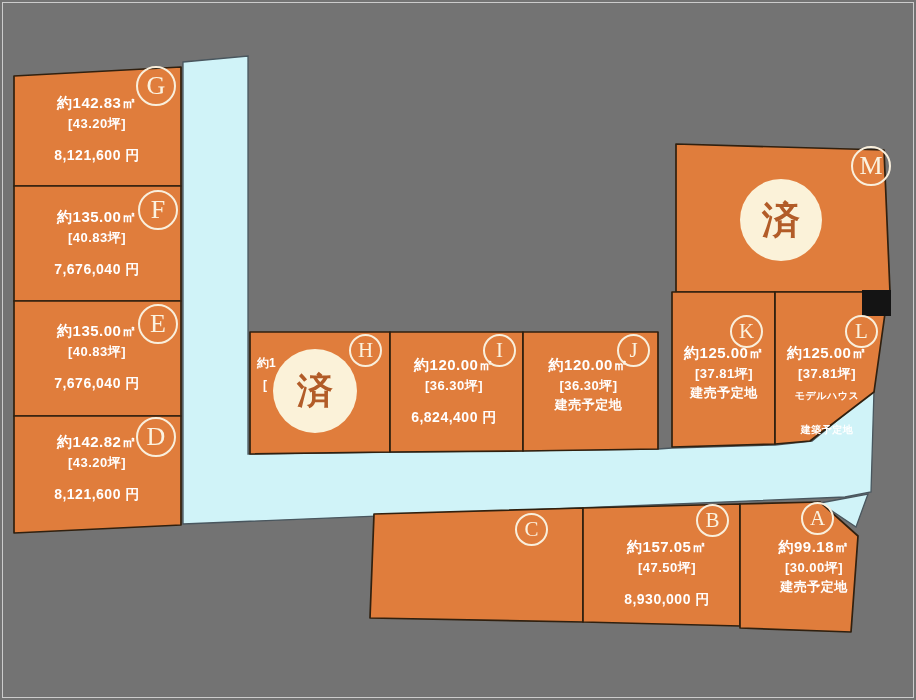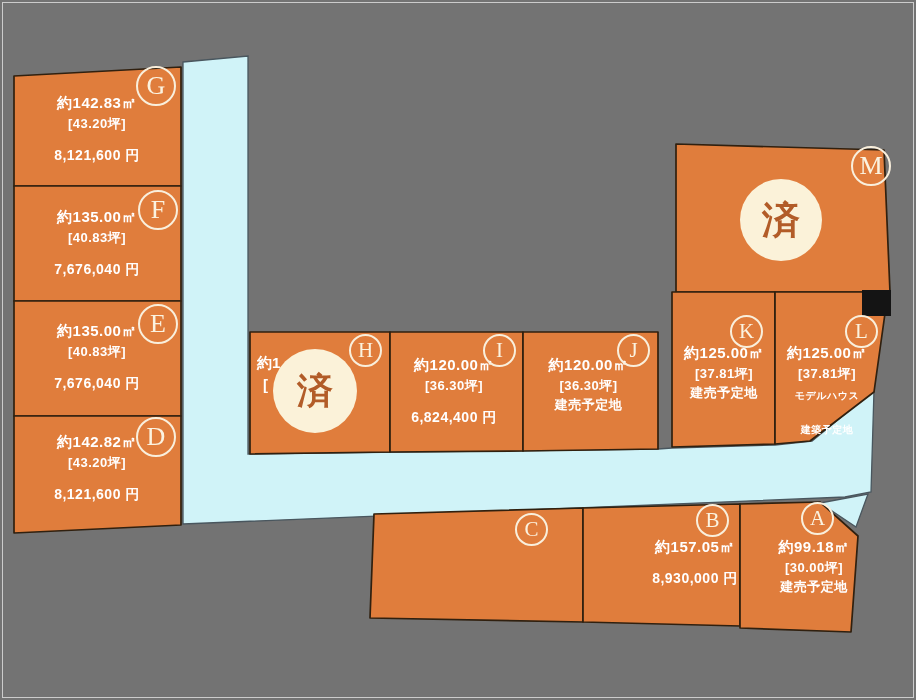--- a/index.html
+++ b/index.html
@@ -30,21 +30,21 @@
     display:flex;align-items:center;justify-content:center;
     box-sizing:border-box;background:transparent;
   }
   .badge-lg{width:40px;height:40px;font-size:26px;}
   .badge-sm{width:33px;height:33px;font-size:21px;}
   .sold{
     position:absolute;background:#fbf2d9;border-radius:50%;
     display:flex;align-items:center;justify-content:center;
     color:#b25c28;font-weight:bold;
   }
-  .frag{position:absolute;color:#ffffff;font-weight:bold;font-size:15px;line-height:22px;text-align:left;}
+  .frag{position:absolute;color:#ffffff;font-weight:bold;font-size:12px;line-height:22px;text-align:left;}
 </style>
 </head>
 <body>
 
 <div id="canvas">
 
   <svg width="916" height="700" viewBox="0 0 916 700">
 
     <polygon class="road" points="183,62 248,56 248,454 658,449 672,448 775,445 812,441 874,390 871,492 845,497 183,524"></polygon>
     <polygon class="road" points="820,503 868,494 856,527"></polygon>
@@ -135,22 +135,23 @@
   <div class="plot-text" style="left:768px;top:342px;width:118px;">
     <div class="line-area">約125.00㎡</div>
     <div class="line-tsubo">[37.81坪]</div>
     <div class="line-note2">モデルハウス</div>
     <div class="line-note2" style="margin-top:16px;">建築予定地</div>
   </div>
   <div class="badge badge-sm" style="left:845px;top:315px;">L</div>
 
   <div class="badge badge-sm" style="left:515px;top:513px;">C</div>
 
-  <div class="plot-text" style="left:608px;top:536px;width:140px;padding-left:17px;">
+  <div class="plot-text" style="left:580px;top:536px;width:140px;padding-left:17px;">
     <div class="line-area">約157.05㎡</div>
+    <div class="line-tsubo">[47.50坪]</div>
     <div class="line-price">8,930,000 円</div>
   </div>
   <div class="badge badge-sm" style="left:696px;top:504px;">B</div>
 
   <div class="plot-text" style="left:760px;top:536px;width:108px;">
     <div class="line-area">約99.18㎡</div>
     <div class="line-tsubo">[30.00坪]</div>
     <div class="line-note">建売予定地</div>
   </div>
   <div class="badge badge-sm" style="left:801px;top:502px;">A</div>

